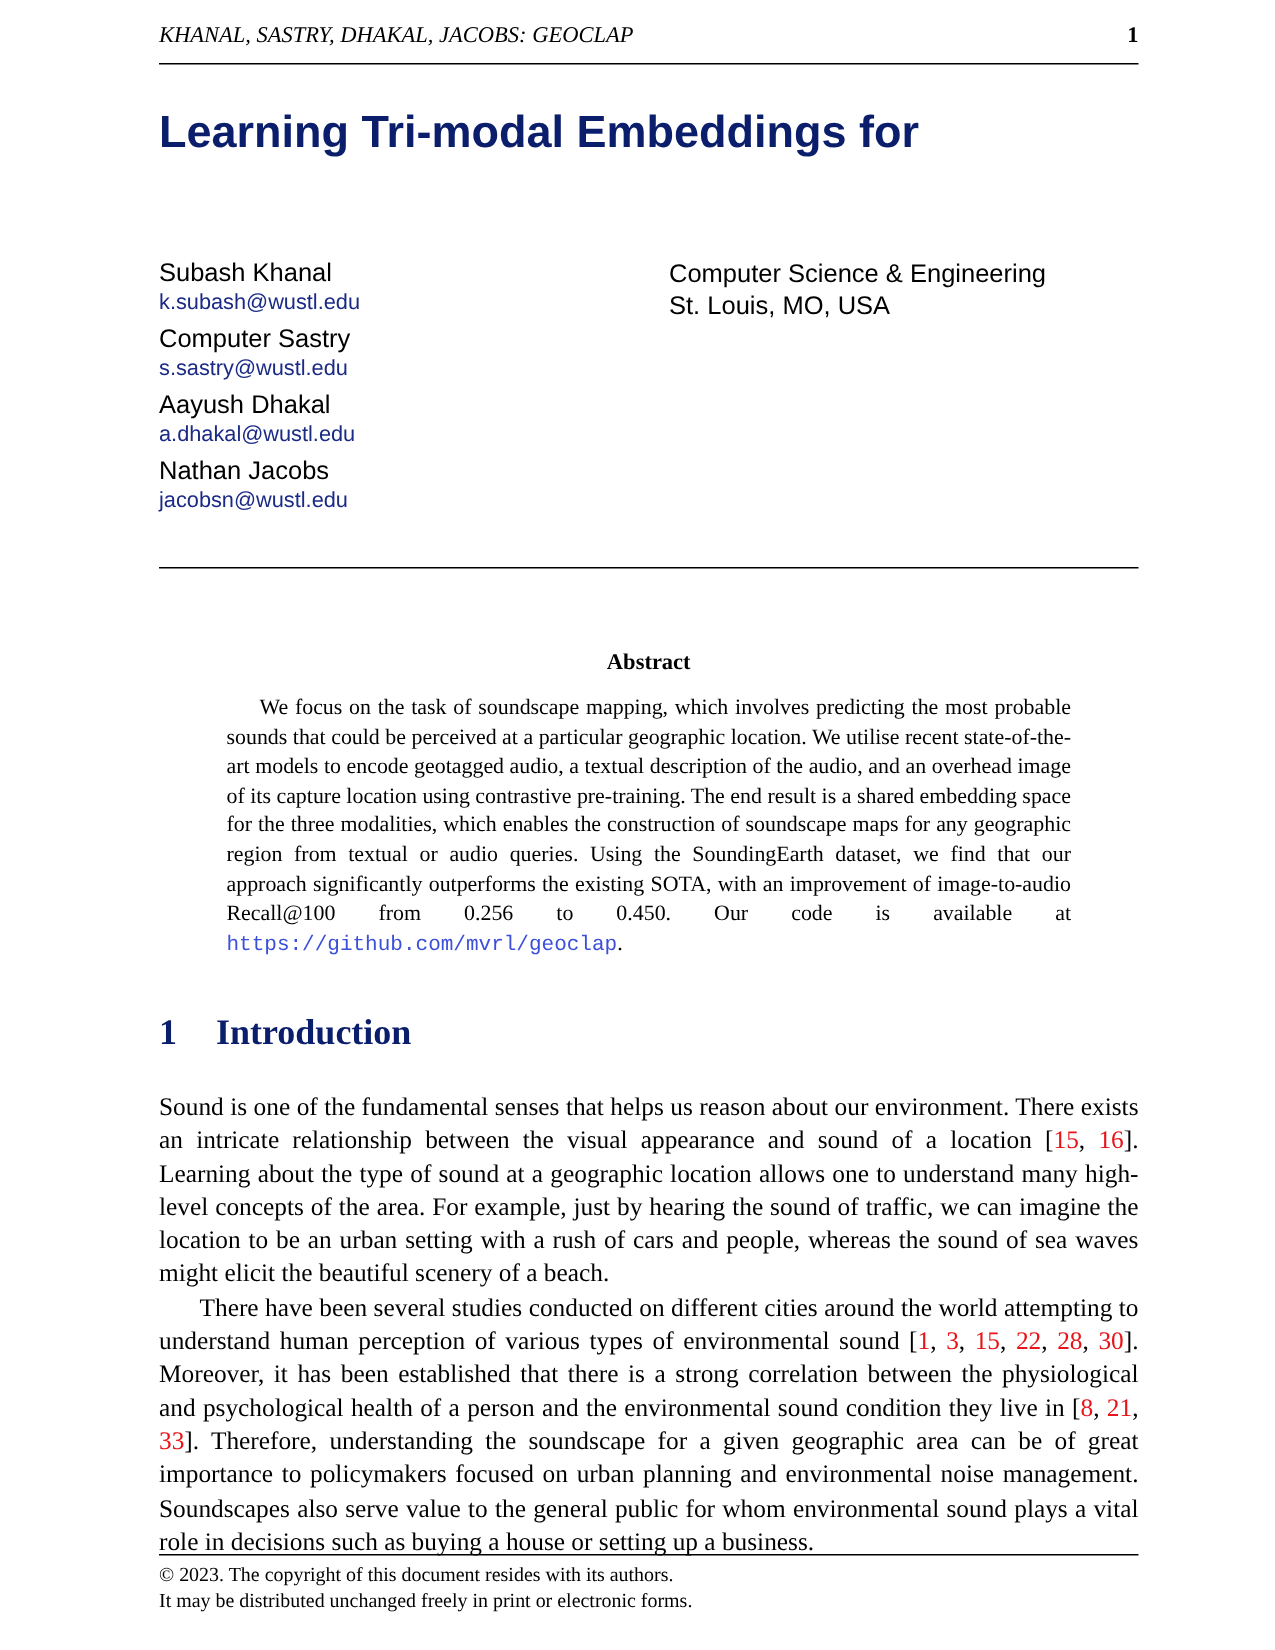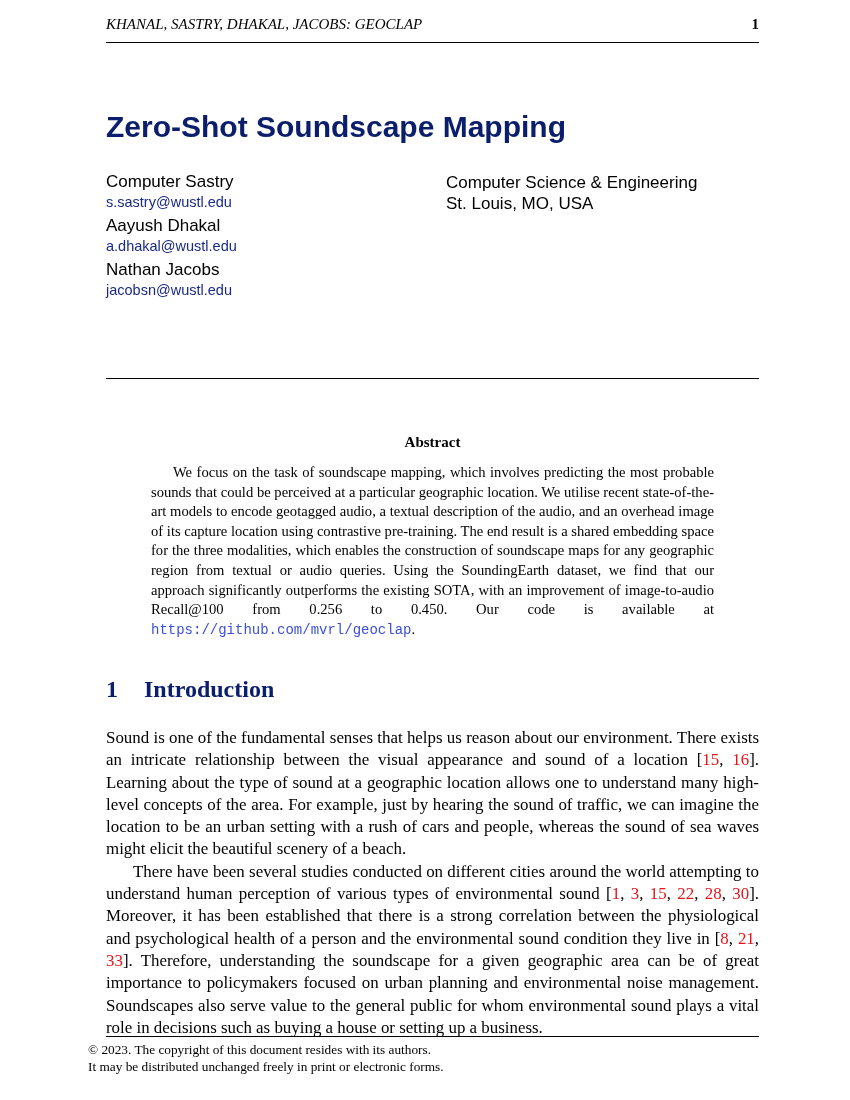--- a/index.html
+++ b/index.html
@@ -49,39 +49,42 @@
 
   .body-text {
     position: absolute; left: 106px; top: 727px; width: 653px;
     font-family: "Liberation Serif", serif; font-size: 16.9px; line-height: 22.3px;
   }
   .body-text p { margin: 0; text-align: justify; }
   .body-text p.indent { text-indent: 27px; }
   .cite { color: #e8141a; text-decoration: none; }
 
   .footnote {
-    position: absolute; left: 88px; top: 1041px;
+    position: absolute; left: 106px; top: 1041px;
     font-family: "Liberation Serif", serif; font-size: 13.3px; line-height: 17px;
   }
 </style>
 </head>
 <body>
 
 <div class="running-head">
   <span>KHANAL, SASTRY, DHAKAL, JACOBS: GEOCLAP</span>
   <span class="pagenum">1</span>
 </div>
 <div class="rule" style="top:42px;"></div>
 
 <h1 class="title">
-  <br>
-  <span>Zero-Shot Soundscape Mapping</span>
+  <span>Learning Tri-modal Embeddings for</span><br>
 </h1>
 
 <div class="authors">
+  <div class="author">
+    <div class="author-name">Subash Khanal</div>
+    <a class="author-email">k.subash@wustl.edu</a>
+  </div>
   <div class="author">
     <div class="author-name">Computer Sastry</div>
     <a class="author-email">s.sastry@wustl.edu</a>
   </div>
   <div class="author">
     <div class="author-name">Aayush Dhakal</div>
     <a class="author-email">a.dhakal@wustl.edu</a>
   </div>
   <div class="author">
     <div class="author-name">Nathan Jacobs</div>

